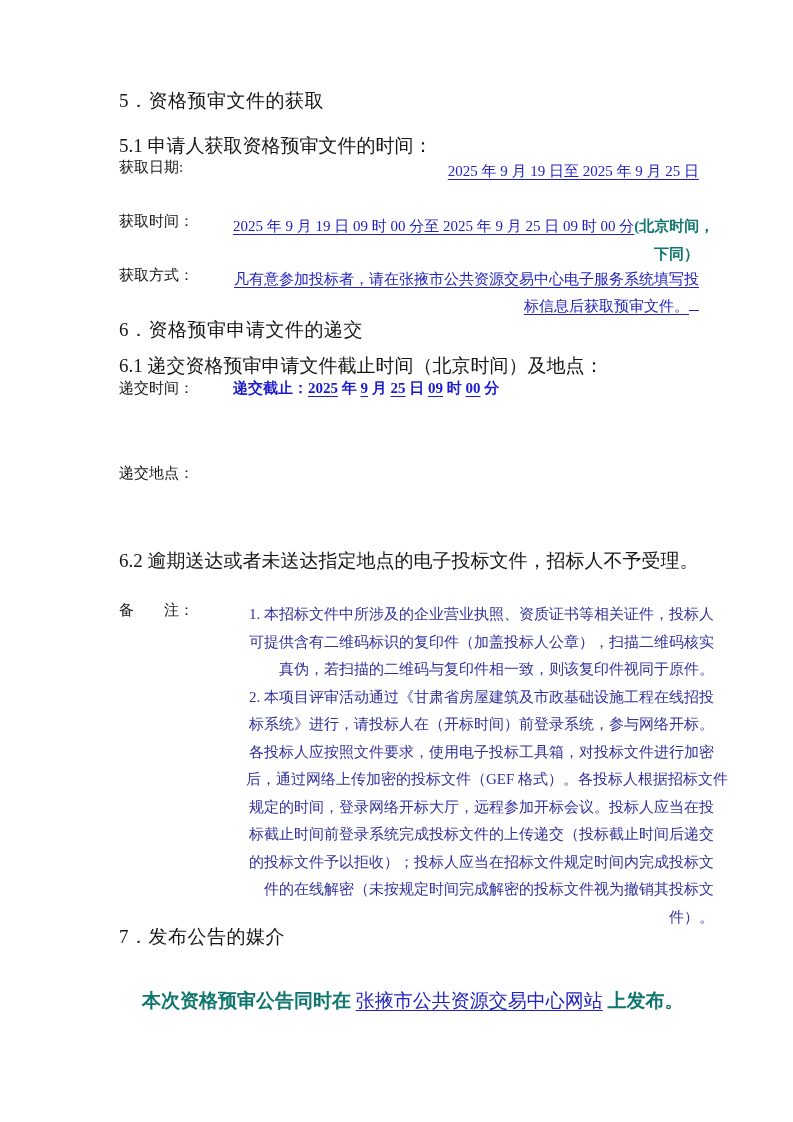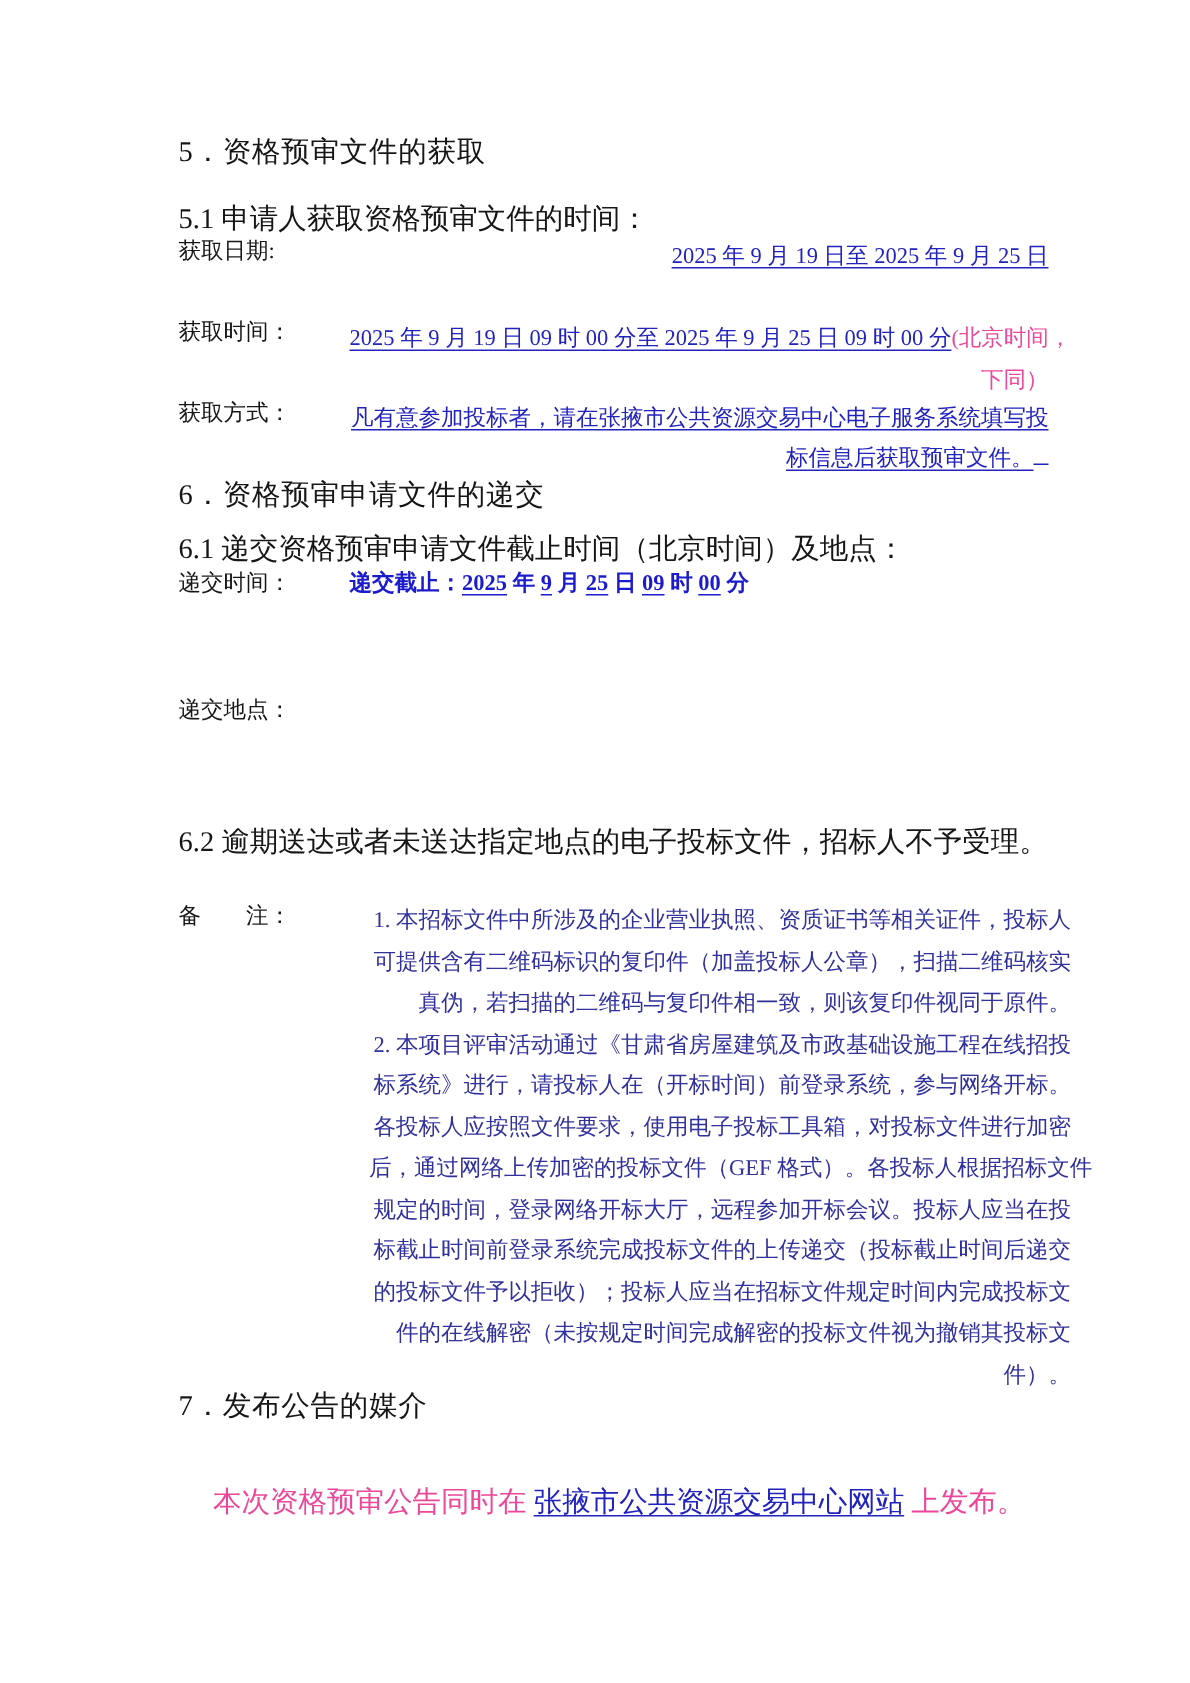--- a/index.html
+++ b/index.html
@@ -10,21 +10,21 @@
     -webkit-font-smoothing:antialiased;
   }
   .page{position:relative;width:793px;height:1122px;background:#fff;overflow:hidden;text-align:right;}
   .abs{position:absolute;}
   .h{font-size:19px;letter-spacing:0.5px;white-space:nowrap;}
   .body-txt{font-size:19px;white-space:nowrap;}
   .label{font-size:15px;white-space:nowrap;}
   .value{width:466px;font-size:15px;}
   .value .line{line-height:27px;white-space:nowrap;}
   .blue-link{color:#2222bd;text-decoration:underline;text-underline-offset:3px;text-decoration-thickness:1px;}
-  .blk{color:#ec4899;text-decoration:none;}
+  .blk{color:#0f766e;text-decoration:none;font-weight:bold;}
   .bold-blue{color:#1b1bcd;font-weight:bold;font-size:15px;white-space:nowrap;}
   .bold-blue .u{text-decoration:underline;text-underline-offset:3px;}
   .note{color:#31319c;font-size:15px;}
   .note .line{line-height:27.5px;white-space:nowrap;}
   .utail{display:inline-block;border-bottom:1px solid #2222bd;height:13px;vertical-align:baseline;}
   .tail-short{width:10px;}
   .tail-long{width:36px;}
 </style>
 </head>
 <body>

